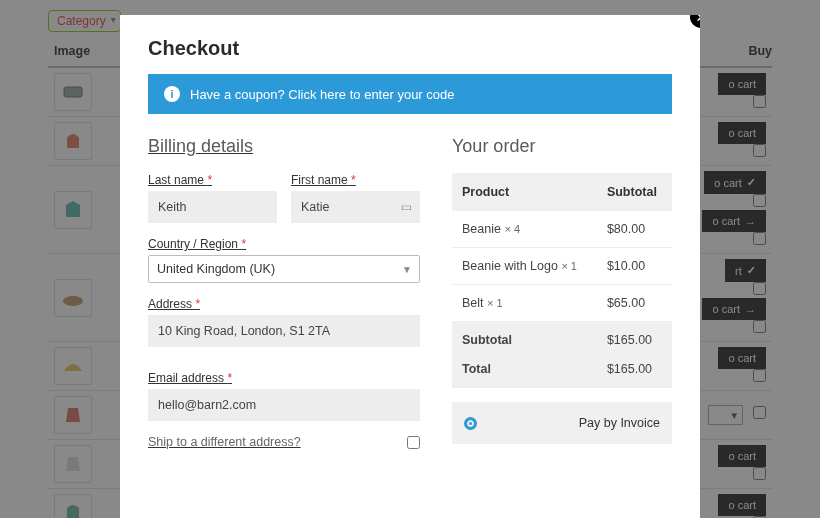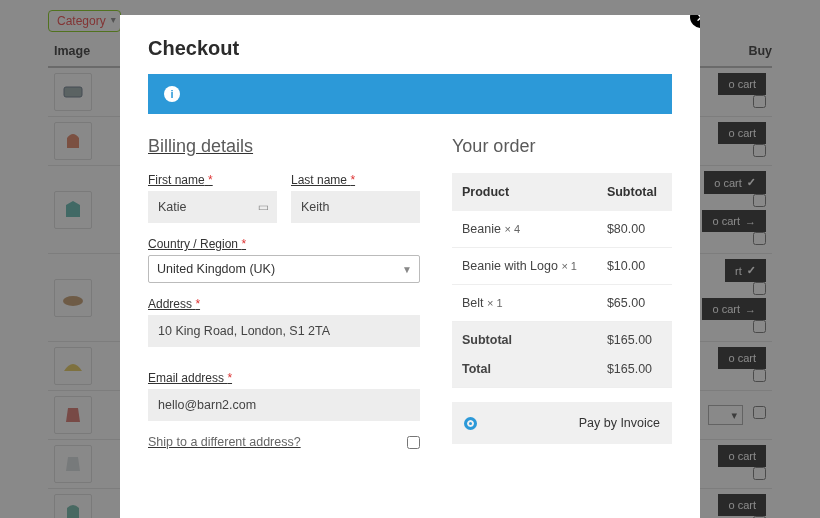--- a/index.html
+++ b/index.html
@@ -172,35 +172,36 @@
 
 <div class="scrim"></div>
 
 <div class="modal">
   <div class="close-btn">
     <span>✕</span>
   </div>
   <h1>Checkout</h1>
   <div class="coupon">
     <span class="info-ic">i</span>
+    <span>Have a coupon? Click here to enter your code</span>
   </div>
   <div class="cols">
     <div class="lcol">
       <h2 class="sec">Billing details</h2>
       <div class="frow">
+        <div class="field">
+          <label class="lbl"><span>Last name</span> <span class="req">*</span></label>
+          <input class="inp" value="Keith" style="">
+        </div>
         <div class="field">
           <label class="lbl"><span>First name</span> <span class="req">*</span></label>
           <div class="inp-wrap">
             <input class="inp icon" value="Katie" style="">
             <span class="inp-ic-right">▭</span>
           </div>
-        </div>
-        <div class="field">
-          <label class="lbl"><span>Last name</span> <span class="req">*</span></label>
-          <input class="inp" value="Keith" style="">
         </div>
       </div>
       <div class="field" style="margin-bottom:14px;">
         <label class="lbl"><span>Country / Region</span> <span class="req">*</span></label>
         <div class="sel-wrap">
           <select class="sel">
             <option>United Kingdom (UK)</option>
           </select>
           <span class="sel-arrow">▼</span>
         </div>

